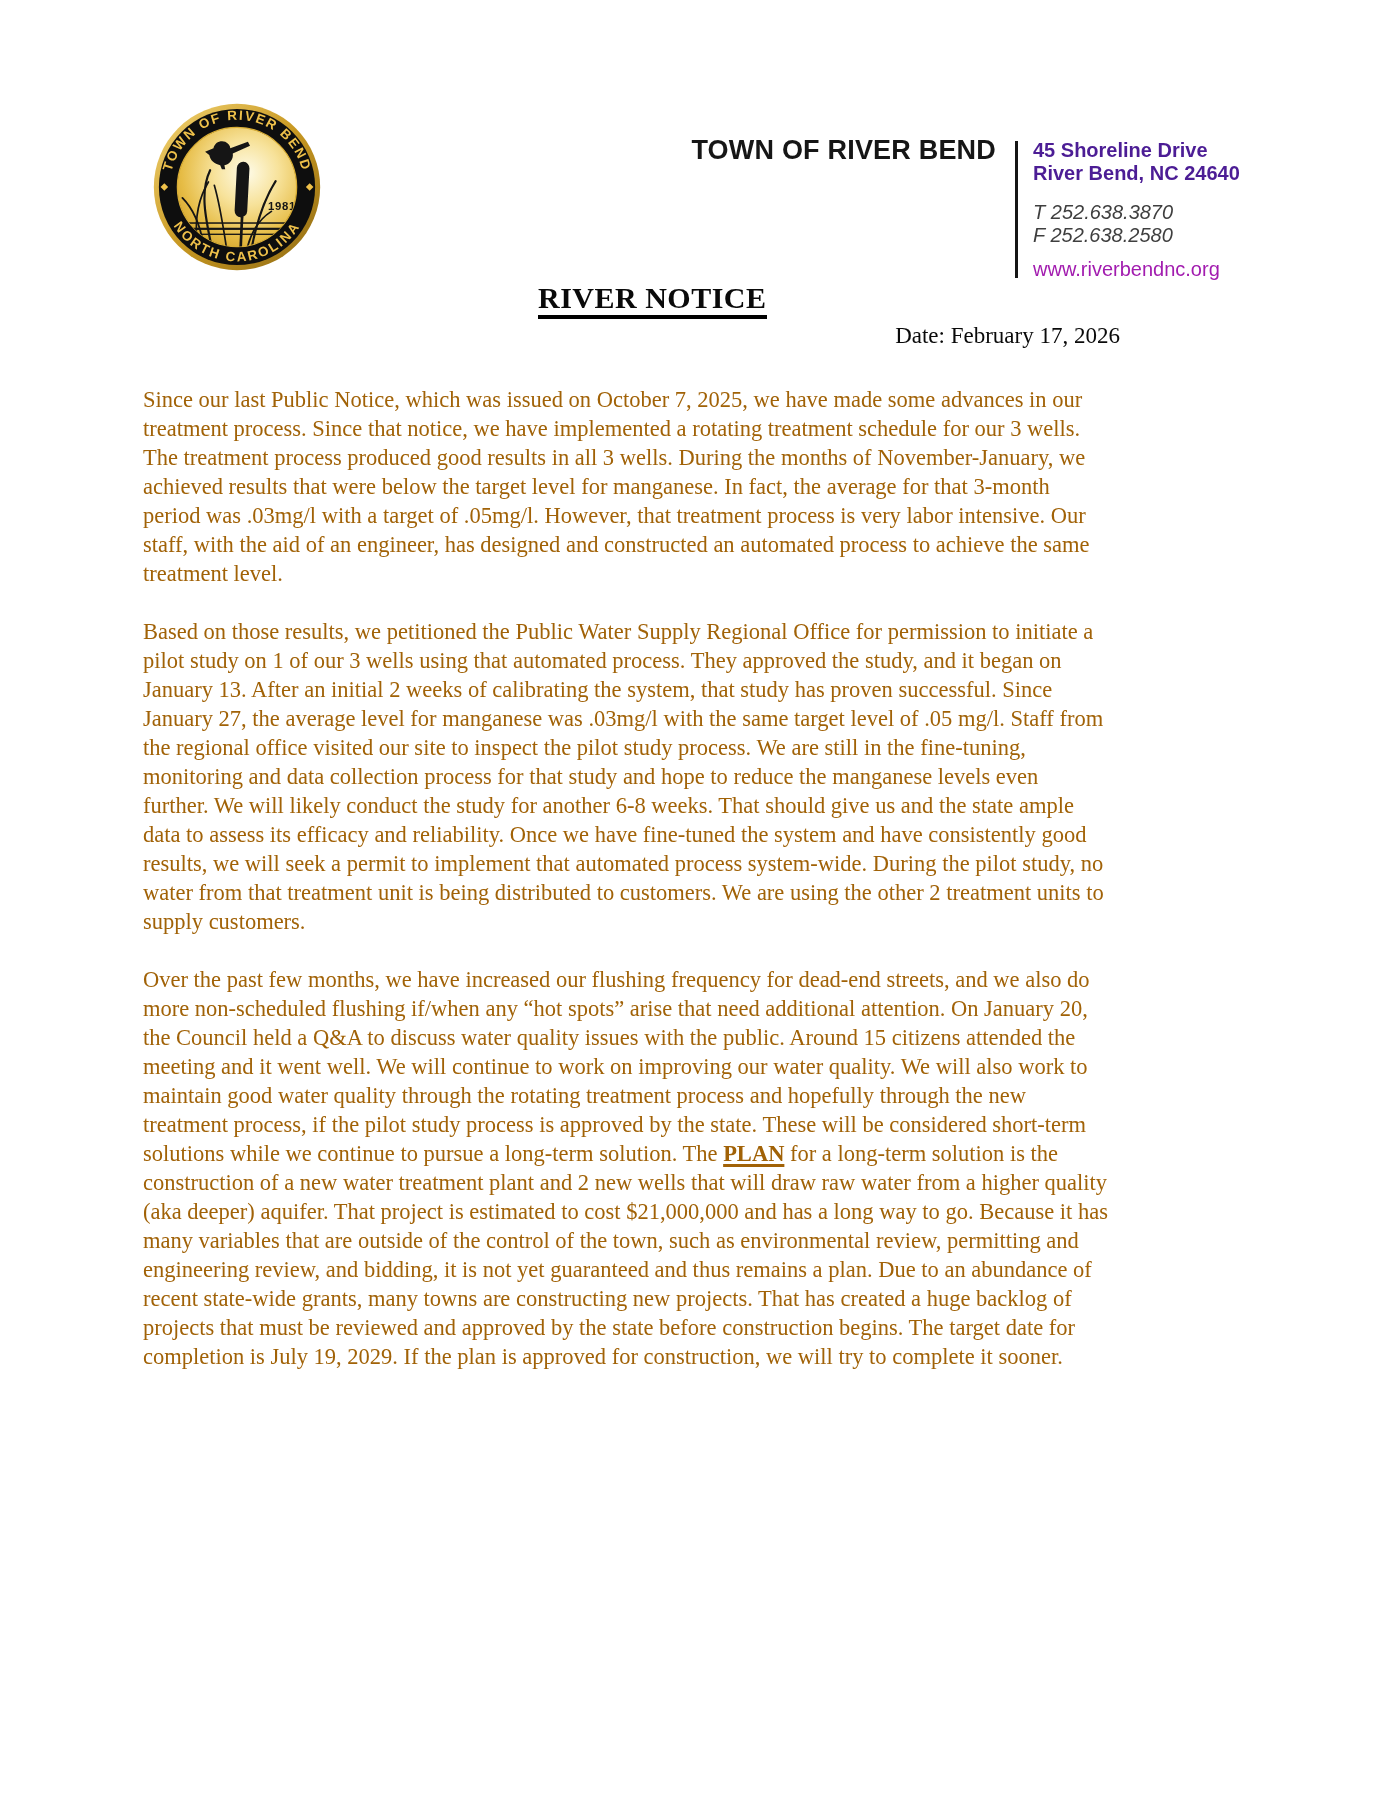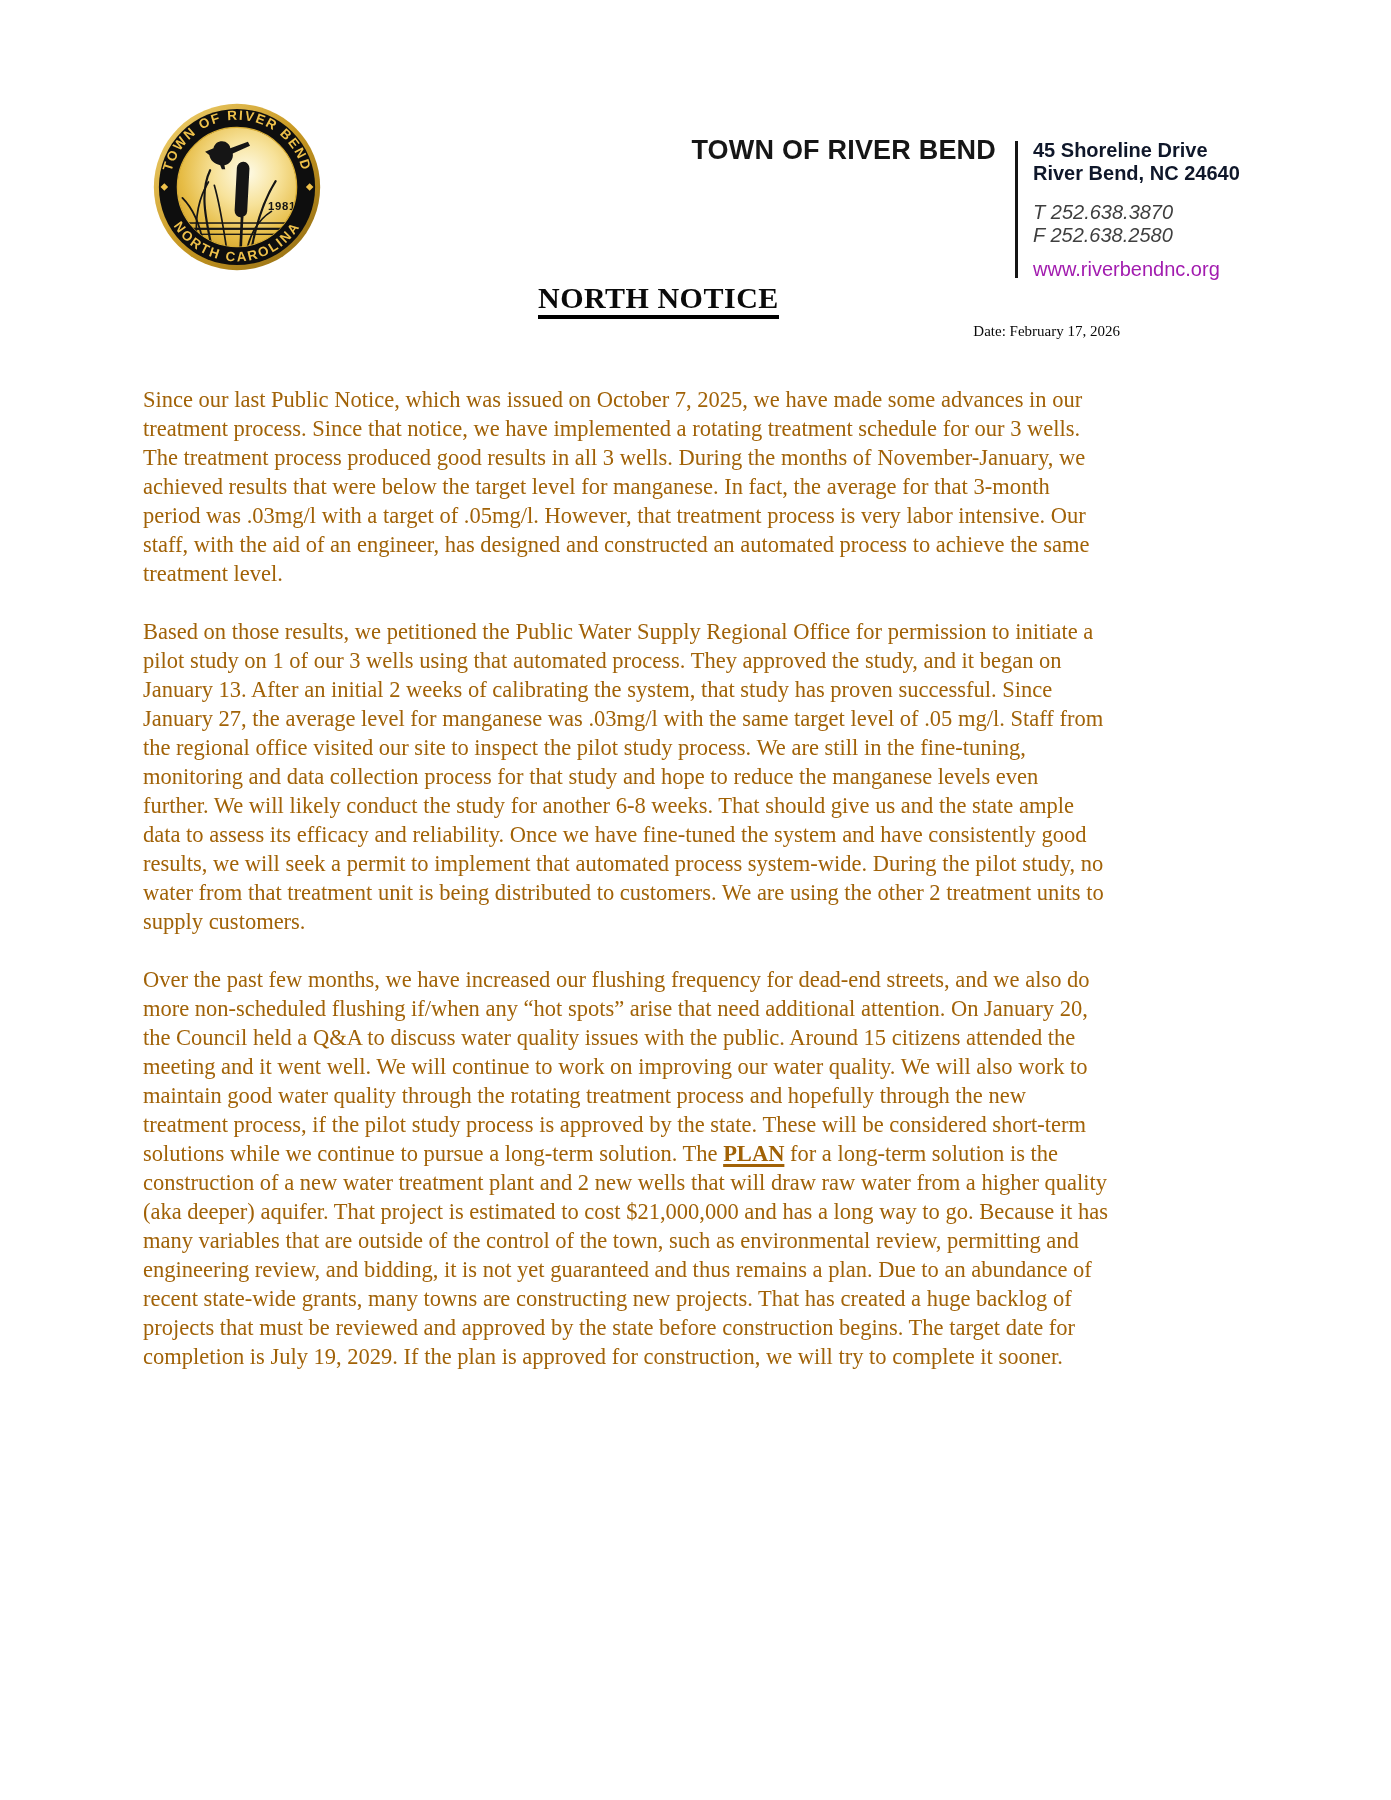--- a/index.html
+++ b/index.html
@@ -44,21 +44,21 @@
     background: #161616;
   }
   .contact {
     position: absolute;
     left: 1033px;
     top: 139px;
     font-family: "Liberation Sans", sans-serif;
     font-size: 20px;
     white-space: nowrap;
   }
-  .contact .addr { font-weight: 700; line-height: 23px; color: #0f172a; }
+  .contact .addr { font-weight: 700; line-height: 23px; color: #4c1d95; }
   .contact .tel  { line-height: 23px; color: #3f3f3f; font-style: italic; }
   .contact .web  { color: #a21caf; }
   .gap-lg { height: 16px; }
   .gap-sm { height: 11px; }
 
   
   .title {
     position: absolute;
     left: 538px;
     top: 281px;
@@ -71,21 +71,21 @@
     border-bottom: 4px solid #000;
     padding-bottom: 1px;
     white-space: nowrap;
   }
   .date-line {
     position: absolute;
     top: 323px;
     left: 700px;
     width: 420px;
     text-align: right;
-    font-size: 15px;
+    font-size: 23px;
     color: #0a0a0a;
     white-space: nowrap;
   }
 
   
   .body-text {
     position: absolute;
     left: 143px;
     top: 385px;
     width: 966px;
@@ -172,21 +172,21 @@
   <div class="contact">
     <div class="addr">45 Shoreline Drive</div>
     <div class="addr">River Bend, NC 24640</div>
     <div class="gap-lg"></div>
     <div class="tel">T 252.638.3870</div>
     <div class="tel">F 252.638.2580</div>
     <div class="gap-sm"></div>
     <div class="web">www.riverbendnc.org</div>
   </div>
 
-  <h1 class="title">NORTH NOTICE</h1>
+  <h1 class="title">RIVER NOTICE</h1>
   <div class="date-line">Date: February 17, 2026</div>
 
   <div class="body-text">
     <p>Since our last Public Notice, which was issued on October 7, 2025, we have made some advances in our treatment process. Since that notice, we have implemented a rotating treatment schedule for our 3 wells. The treatment process produced good results in all 3 wells. During the months of November-January, we achieved results that were below the target level for manganese. In fact, the average for that 3-month period was .03mg/l with a target of .05mg/l. However, that treatment process is very labor intensive. Our staff, with the aid of an engineer, has designed and constructed an automated process to achieve the same treatment level.</p>
     <p>Based on those results, we petitioned the Public Water Supply Regional Office for permission to initiate a pilot study on 1 of our 3 wells using that automated process. They approved the study, and it began on January 13. After an initial 2 weeks of calibrating the system, that study has proven successful. Since January 27, the average level for manganese was .03mg/l with the same target level of .05 mg/l. Staff from the regional office visited our site to inspect the pilot study process. We are still in the fine-tuning, monitoring and data collection process for that study and hope to reduce the manganese levels even further. We will likely conduct the study for another 6-8 weeks. That should give us and the state ample data to assess its efficacy and reliability. Once we have fine-tuned the system and have consistently good results, we will seek a permit to implement that automated process system-wide. During the pilot study, no water from that treatment unit is being distributed to customers. We are using the other 2 treatment units to supply customers.</p>
     <p><span>Over the past few months, we have increased our flushing frequency for dead-end streets, and we also do more non-scheduled flushing if/when any “hot spots” arise that need additional attention. On January 20, the Council held a Q&amp;A to discuss water quality issues with the public. Around 15 citizens attended the meeting and it went well. We will continue to work on improving our water quality. We will also work to maintain good water quality through the rotating treatment process and hopefully through the new treatment process, if the pilot study process is approved by the state. These will be considered short-term solutions while we continue to pursue a long-term solution. The </span><span class="plan-word">PLAN</span><span> for a long-term solution is the construction of a new water treatment plant and 2 new wells that will draw raw water from a higher quality (aka deeper) aquifer. That project is estimated to cost $21,000,000 and has a long way to go. Because it has many variables that are outside of the control of the town, such as environmental review, permitting and engineering review, and bidding, it is not yet guaranteed and thus remains a plan. Due to an abundance of recent state-wide grants, many towns are constructing new projects. That has created a huge backlog of projects that must be reviewed and approved by the state before construction begins. The target date for completion is July 19, 2029. If the plan is approved for construction, we will try to complete it sooner.</span></p>
   </div>
 
 </div>
 

